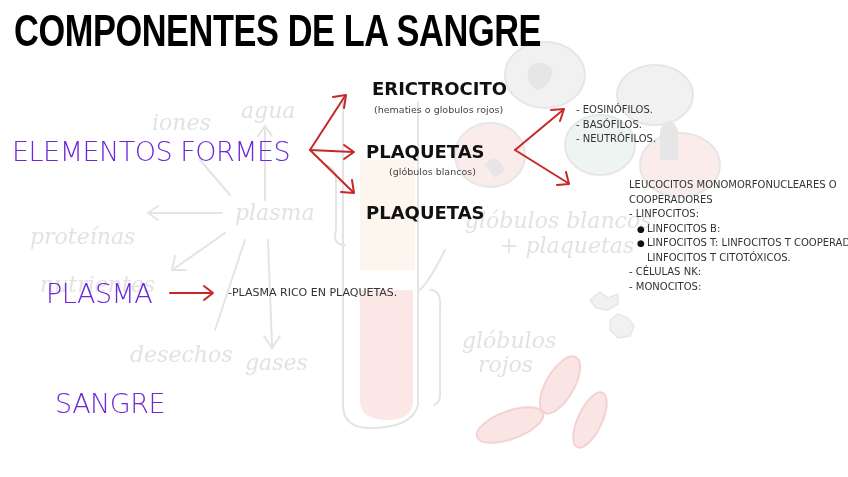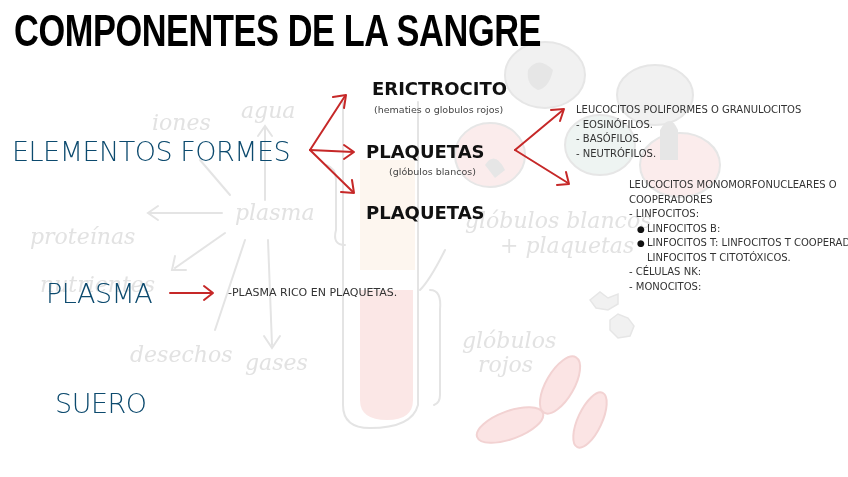--- a/index.html
+++ b/index.html
@@ -16,21 +16,21 @@
       font-family: "DejaVu Serif", serif; font-style: italic;
       font-size: 22px; white-space: nowrap;
     }
     .title {
       left: 14px; top: 6px;
       font-family: "Liberation Sans", sans-serif; font-weight: bold;
       font-size: 44px; letter-spacing: -0.5px;
       transform: scaleX(0.78); transform-origin: left top;
       color: #000; white-space: nowrap;
     }
-    .cat { font-family: "DejaVu Sans", sans-serif; color: #0c4a6e; white-space: nowrap; font-weight: 300; }
+    .cat { font-family: "DejaVu Sans", sans-serif; color: #6d28d9; white-space: nowrap; font-weight: 300; }
     .cat-big { font-size: 27px; letter-spacing: -0.5px; }
     .sub-head { font-family: "DejaVu Sans", sans-serif; font-weight: bold; font-size: 18px; color: #111; white-space: nowrap; }
     .note { font-size: 9.5px; color: #444; white-space: nowrap; }
     .list { font-size: 10px; color: #333; line-height: 14.5px; white-space: nowrap; }
     .bullet-row { display: flex; align-items: flex-start; padding-left: 8px; }
     .bullet { width: 10px; display: inline-block; color: #111; font-size: 9px; }
     .plasma-list { font-size: 11px; color: #333; line-height: 15px; white-space: nowrap; }
   </style>
 </head>
 <body>
@@ -114,30 +114,29 @@
     <line x1="515" y1="150" x2="568" y2="183"></line>
     <polyline points="566,172 569,184 557,185"></polyline>
 
     <line x1="170" y1="293" x2="212" y2="293"></line>
     <polyline points="204,286 213,293 204,300"></polyline>
   </g>
 </svg>
 
 <div class="abs cat cat-big" style="left:12px;top:136px;">ELEMENTOS FORMES</div>
 <div class="abs cat cat-big" style="left:46px;top:278px;">PLASMA</div>
-<div class="abs cat cat-big" style="left:55px;top:388px;">SUERO</div>
+<div class="abs cat cat-big" style="left:55px;top:388px;">SANGRE</div>
 
 <div class="abs sub-head" style="left:372px;top:78px;">ERICTROCITO</div>
 <div class="abs note" style="left:374px;top:104px;">(hematies o globulos rojos)</div>
 <div class="abs sub-head" style="left:366px;top:141px;">PLAQUETAS</div>
 <div class="abs note" style="left:389px;top:166px;">(glóbulos blancos)</div>
 <div class="abs sub-head" style="left:366px;top:202px;">PLAQUETAS</div>
 
 <div class="abs list" style="left:576px;top:103px;">
-  <div>LEUCOCITOS POLIFORMES O GRANULOCITOS</div>
   <div>- EOSINÓFILOS.</div>
   <div>- BASÓFILOS.</div>
   <div>- NEUTRÓFILOS.</div>
 </div>
 
 <div class="abs list" style="left:581px;top:178px;margin-left:48px;">
   <div>LEUCOCITOS MONOMORFONUCLEARES O</div>
   <div>COOPERADORES</div>
   <div>- LINFOCITOS:</div>
   <div class="bullet-row">

